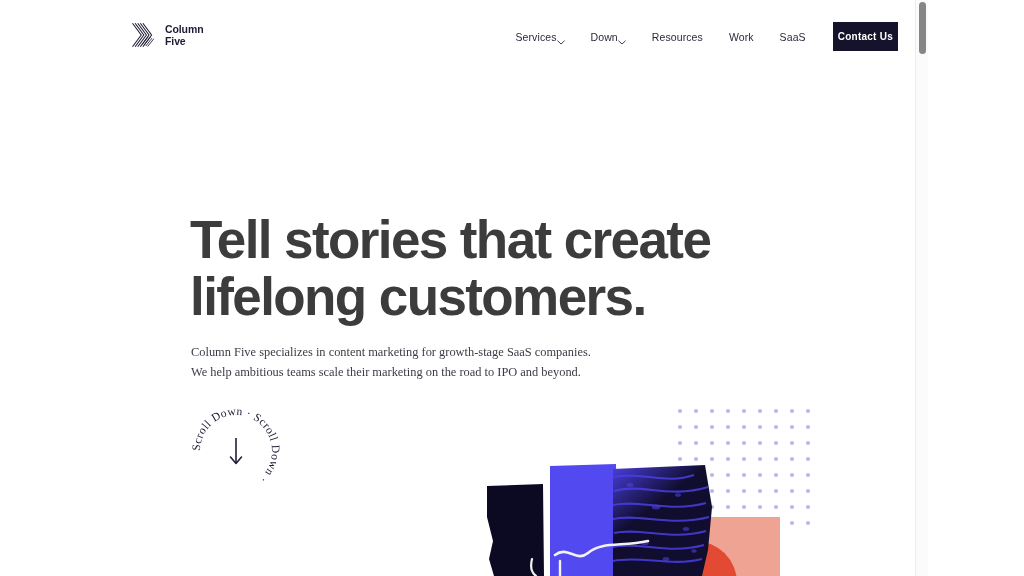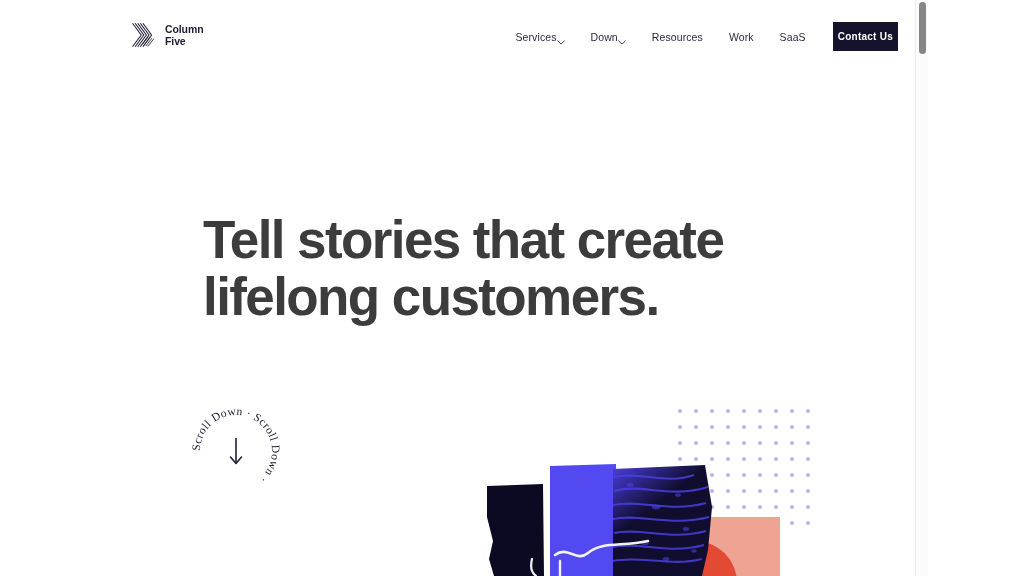--- a/index.html
+++ b/index.html
@@ -59,21 +59,21 @@
     letter-spacing:0.25px;
     text-decoration:none;
     white-space:nowrap;
     border:none;
     font-family:"Liberation Sans", sans-serif;
     cursor:pointer;
   }
 
   
   .hero-title {
-    position:absolute; left:203px; top:212px;
+    position:absolute; left:190px; top:212px;
     font-size:53px;
     font-weight:bold;
     line-height:1.07;
     color:#3c3c3c;
     letter-spacing:-1.6px;
     white-space:pre-line;
   }
   .hero-sub {
     position:absolute; left:191px; top:343px;
     font-family:"Liberation Serif", serif;
@@ -188,20 +188,22 @@
       <a class="nav-item" href="#">
         <span>SaaS</span>
       </a>
 
       <a class="cta-button" href="#">Contact Us</a>
     </nav>
   </div>
 
   <h1 class="hero-title">Tell stories that create
 lifelong customers.</h1>
+  <p class="hero-sub">Column Five specializes in content marketing for growth-stage SaaS companies.
+We help ambitious teams scale their marketing on the road to IPO and beyond.</p>
 
   <div class="scroll-badge">
     <svg viewBox="0 0 96 96" xmlns="http://www.w3.org/2000/svg">
       <defs>
         <path id="ringpath" d="M 48,48 m -36,0 a 36,36 0 1,1 72,0 a 36,36 0 1,1 -72,0"></path>
       </defs>
       <text class="scroll-ring-text">
         <textPath href="#ringpath" startOffset="0%" id="ringlabel">Scroll Down  ·  Scroll Down  ·  </textPath>
       </text>
       <g>

